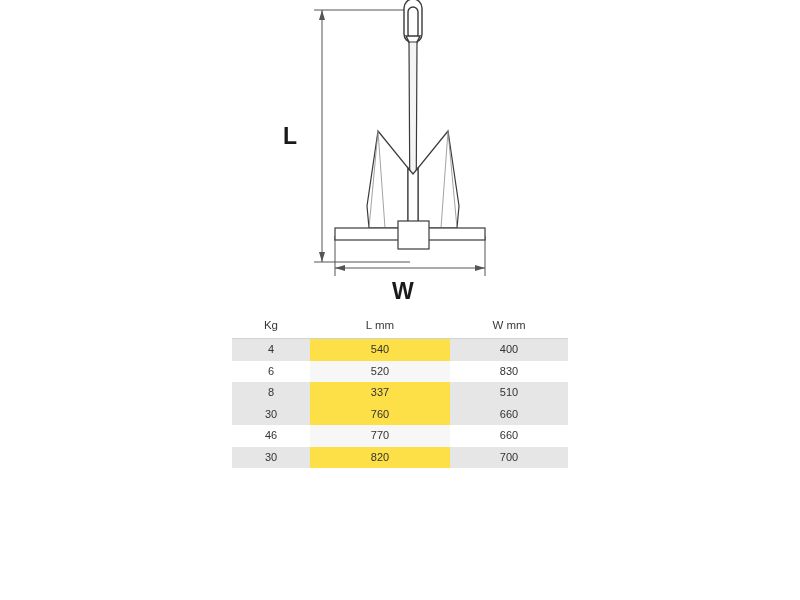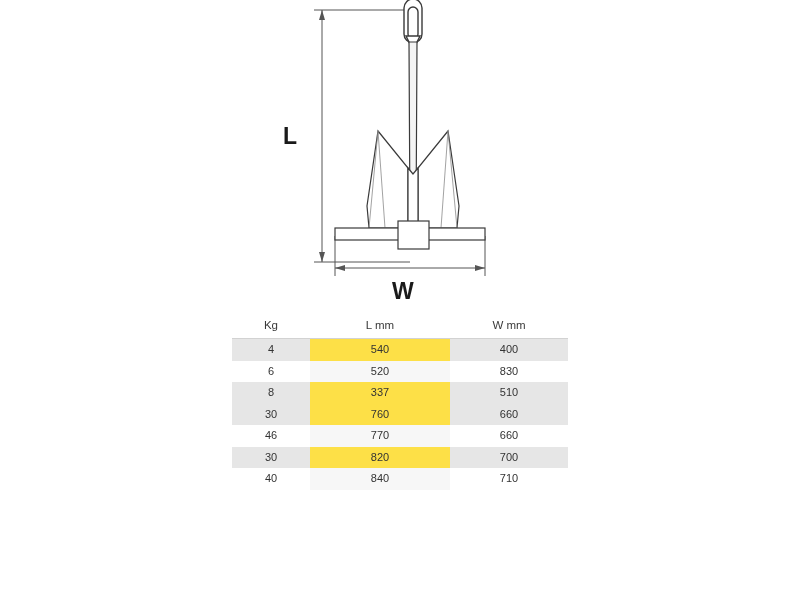--- a/index.html
+++ b/index.html
@@ -194,21 +194,16 @@
       <tr class="even">
         <td class="cell-kg">46</td>
         <td class="cell-l">770</td>
         <td class="cell-w">660</td>
       </tr>
       <tr class="odd">
         <td class="cell-kg">30</td>
         <td class="cell-l">820</td>
         <td class="cell-w">700</td>
       </tr>
-      <tr class="even">
-        <td class="cell-kg">40</td>
-        <td class="cell-l">840</td>
-        <td class="cell-w">710</td>
-      </tr>
     </tbody>
   </table>
 
 </div>
 
 </body></html>

